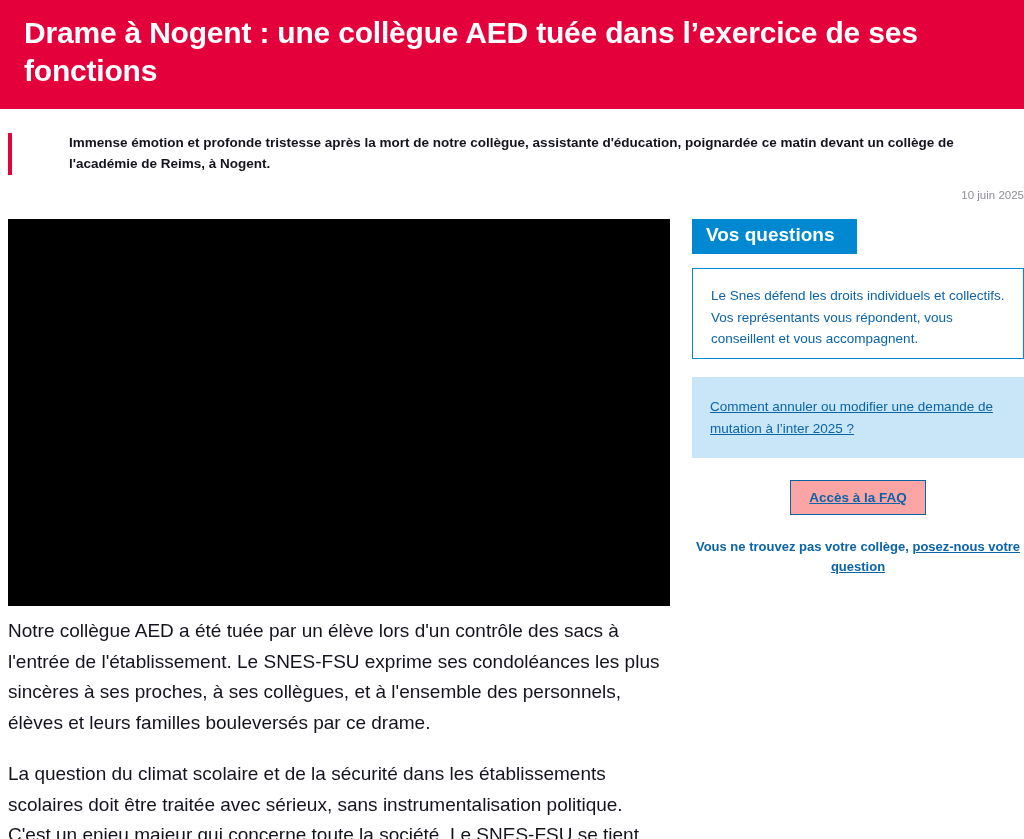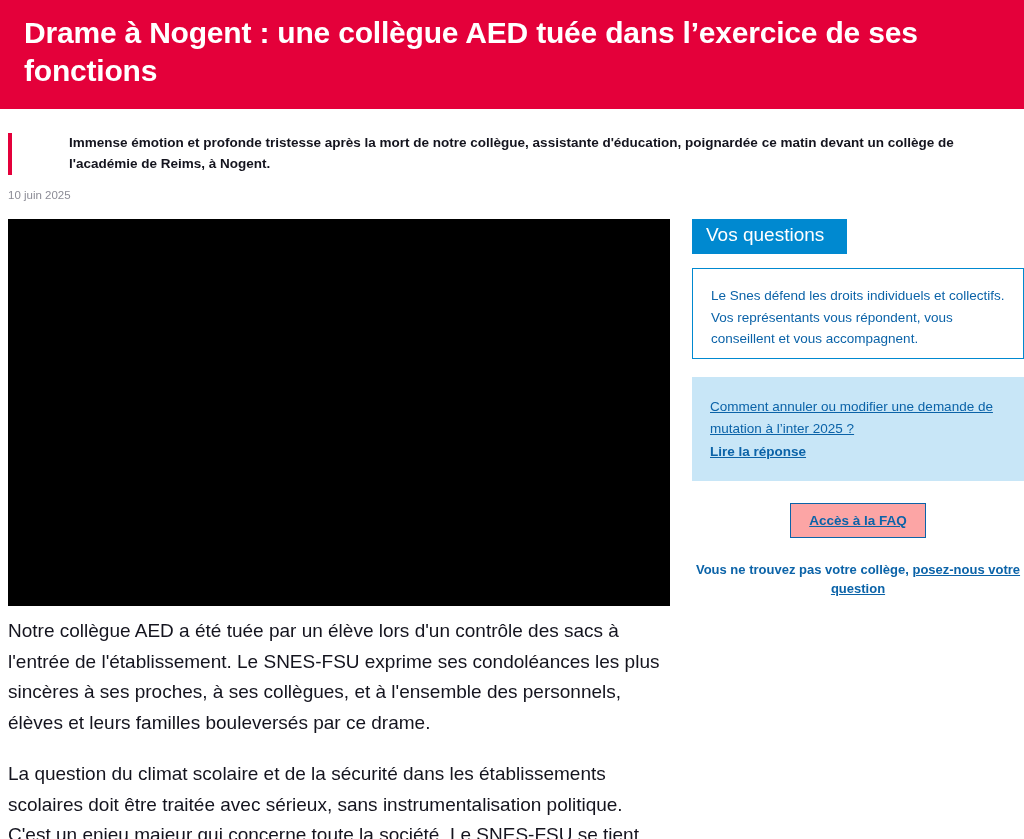--- a/index.html
+++ b/index.html
@@ -51,20 +51,21 @@
     font-size: 13.5px;
     line-height: 1.55;
     font-weight: bold;
     color: #14141e;
     max-width: 960px;
   }
   .date {
     margin: 14px 0 0 8px;
     font-size: 11.5px;
     color: #8c8c96;
+    text-align: right;
   }
 
   
   .content {
     display: flex;
     margin-top: 18px;
     padding: 0 8px 0 8px;
     align-items: flex-start;
   }
   .col-main {
@@ -91,21 +92,21 @@
     margin: 10px 0 0 0;
   }
   .body-text.spaced { margin-top: 20px; }
 
   
   .side-title {
     display: inline-block;
     background: #0089d0;
     color: #ffffff;
     font-size: 19px;
-    font-weight: normal;
+    font-weight: bold;
     padding: 6px 23px 8px 14px;
     line-height: 1.1;
   }
   .side-box-outline {
     margin-top: 14px;
     border: 1px solid #0089d0;
     padding: 16px 18px 8px 18px;
     color: #0b63a8;
     font-size: 13.5px;
     line-height: 1.62;
@@ -183,21 +184,20 @@
 
     <div class="col-side">
       <div class="side-title">Vos questions</div>
 
       <div class="side-box-outline">
         <span>Le Snes défend les droits individuels et collectifs. Vos représentants vous répondent, vous conseillent et vous accompagnent.</span>
       </div>
 
       <div class="side-box-filled">
         <a class="q" href="#">Comment annuler ou modifier une demande de mutation à l’inter 2025 ?</a>
-        <a class="answer-link" href="#">Lire la réponse</a>
       </div>
 
       <div class="faq-btn-row">
         <a class="faq-btn" href="#">Accès à la FAQ</a>
       </div>
 
       <div class="side-footer">
         <span>Vous ne trouvez pas votre collège, </span><a href="#">posez-nous votre question</a>
       </div>
     </div>

